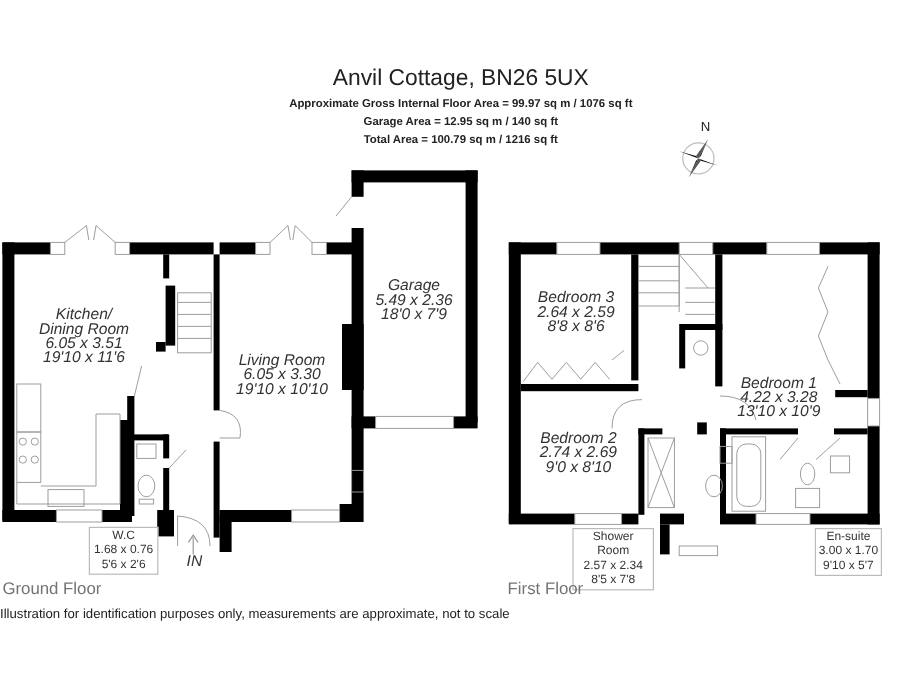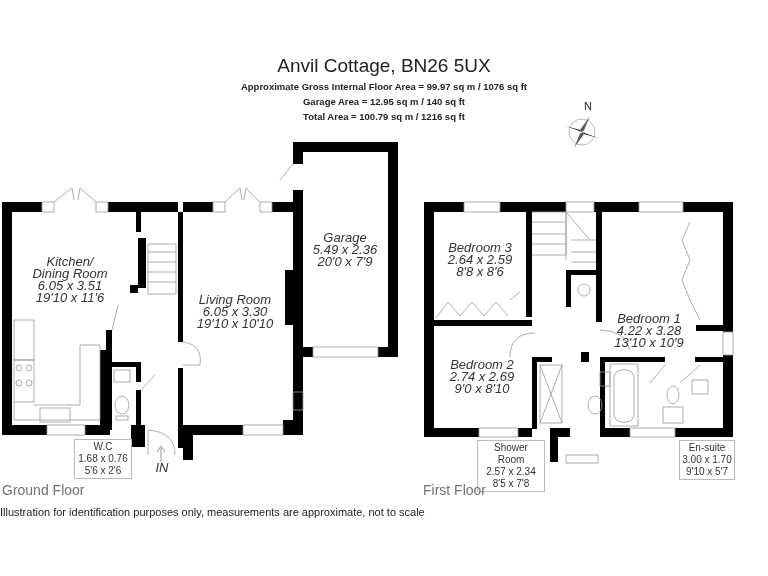--- a/index.html
+++ b/index.html
@@ -193,21 +193,21 @@
   <div>19'10 x 11'6</div>
 </div>
 <div class="lbl" style="left:190px;top:294px;width:90px;">
   <div>Living Room</div>
   <div>6.05 x 3.30</div>
   <div>19'10 x 10'10</div>
 </div>
 <div class="lbl" style="left:305px;top:232px;width:80px;">
   <div>Garage</div>
   <div>5.49 x 2.36</div>
-  <div>20'0 x 7'9</div>
+  <div>18'0 x 7'9</div>
 </div>
 <div class="boxlbl" style="left:74px;top:439px;width:52px;">
   <div>W.C</div>
   <div>1.68 x 0.76</div>
   <div>5'6 x 2'6</div>
 </div>
 <div class="lbl" style="left:152px;top:462px;width:20px;">IN</div>
 <div class="floorlbl" style="left:2px;top:482px;">Ground Floor</div>
 
 <div class="lbl" style="left:444px;top:242px;width:72px;">

